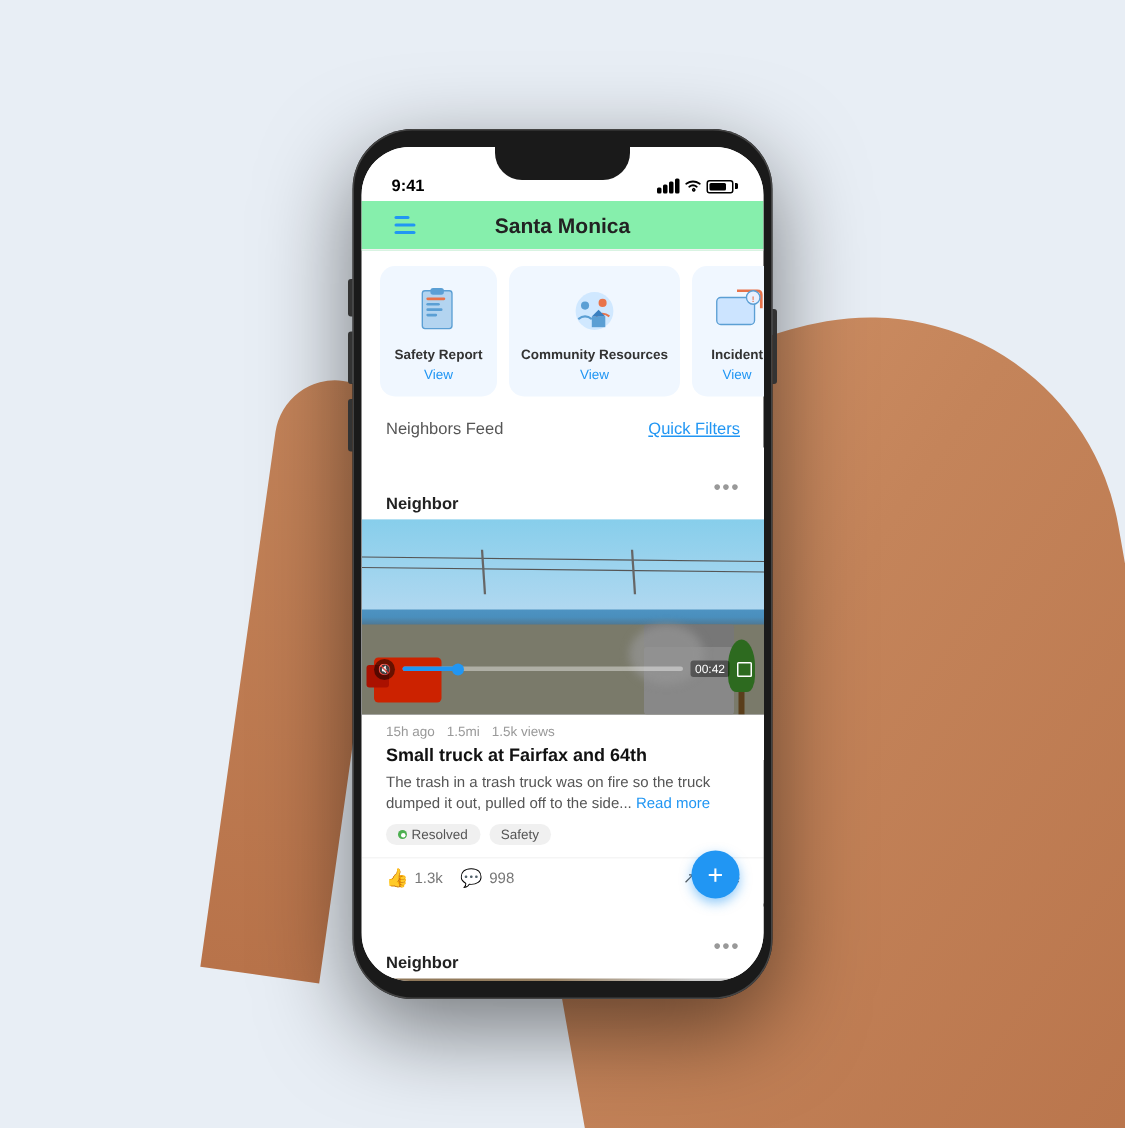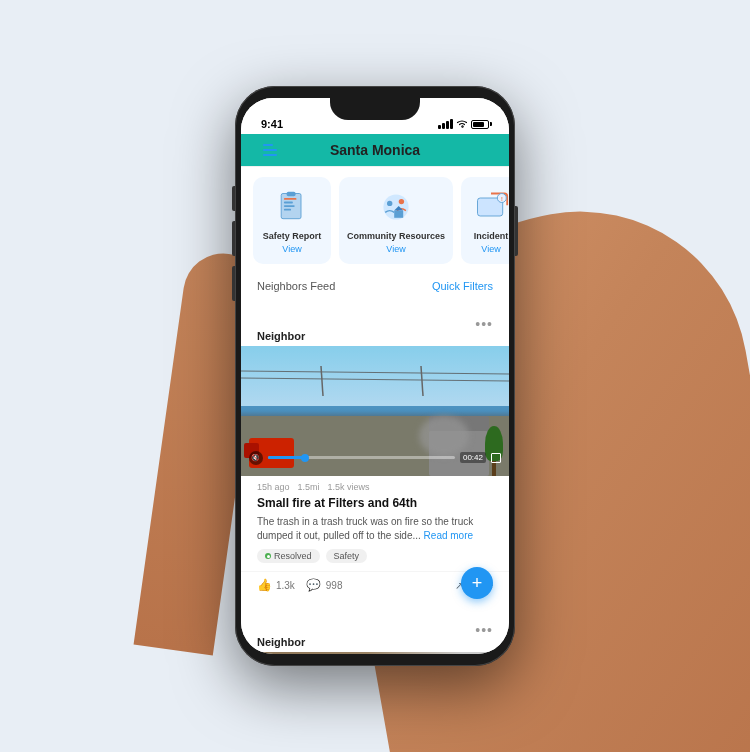--- a/index.html
+++ b/index.html
@@ -154,21 +154,21 @@
 
     .battery-fill {
       background: #000;
       height: 100%;
       width: 80%;
       border-radius: 1px;
     }
 
     
     .app-header {
-      background: #14b8a6;
+      background: #86efac;
       padding: 8px 16px;
       display: flex;
       align-items: center;
       justify-content: center;
       border-bottom: 1px solid #f0f0f0;
       flex-shrink: 0;
     }
 
     .menu-icon {
       position: absolute;
@@ -259,20 +259,21 @@
       font-size: 11px;
       color: #555;
       font-weight: 500;
     }
 
     .quick-filters {
       font-size: 11px;
       color: #2196F3;
       font-weight: 500;
       cursor: pointer;
+      text-decoration: underline;
     }
 
     
     .post-card {
       background: white;
       margin-bottom: 2px;
     }
 
     .post-header {
       display: flex;
@@ -381,21 +382,21 @@
       left: 50%;
       transform: translateX(-50%);
       width: 18px;
       height: 35px;
       background: #2d6a1f;
       border-radius: 50% 50% 30% 30%;
     }
 
     .video-controls {
       position: absolute;
-      bottom: 11px;
+      bottom: 23px;
       left: 8px;
       right: 8px;
       display: flex;
       align-items: center;
       gap: 5px;
       justify-content: flex-end;
     }
 
     .vol-icon {
       width: 14px;
@@ -780,21 +781,21 @@
               <div class="expand-icon"></div>
             </div>
           </div>
 
           <div class="post-meta">
             <span>15h ago</span>
             <span>1.5mi</span>
             <span>1.5k views</span>
           </div>
 
-          <div class="post-title">Small fire at Filters and 64th</div>
+          <div class="post-title">Small truck at Fairfax and 64th</div>
 
           <div class="post-desc">
             <span>The trash in a trash truck was on fire so the truck dumped it out, pulled off to the side...</span>
             <span class="read-more">Read more</span>
           </div>
 
           <div class="post-tags">
             <div class="tag">
               <div class="tag-dot">
                 <div class="tag-dot-inner"></div>

